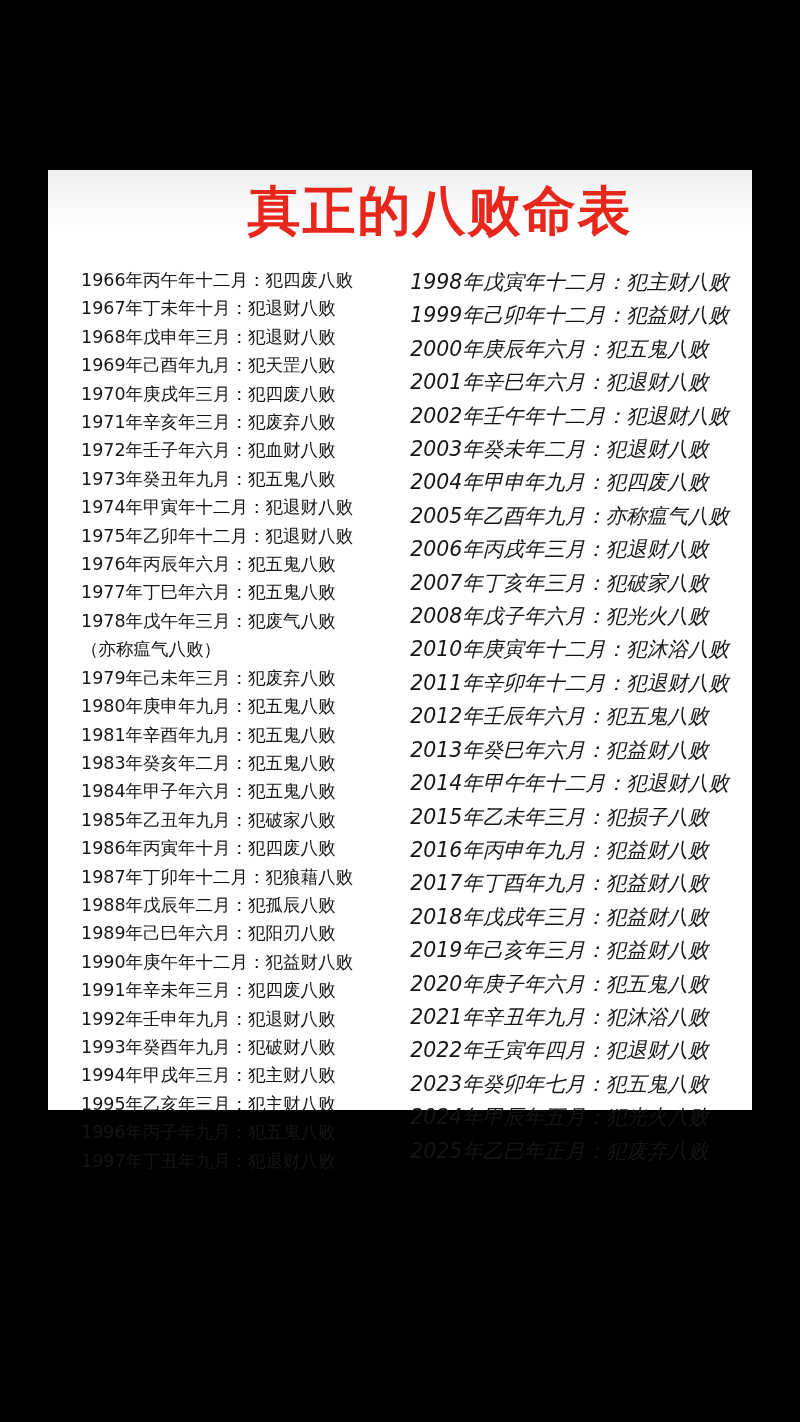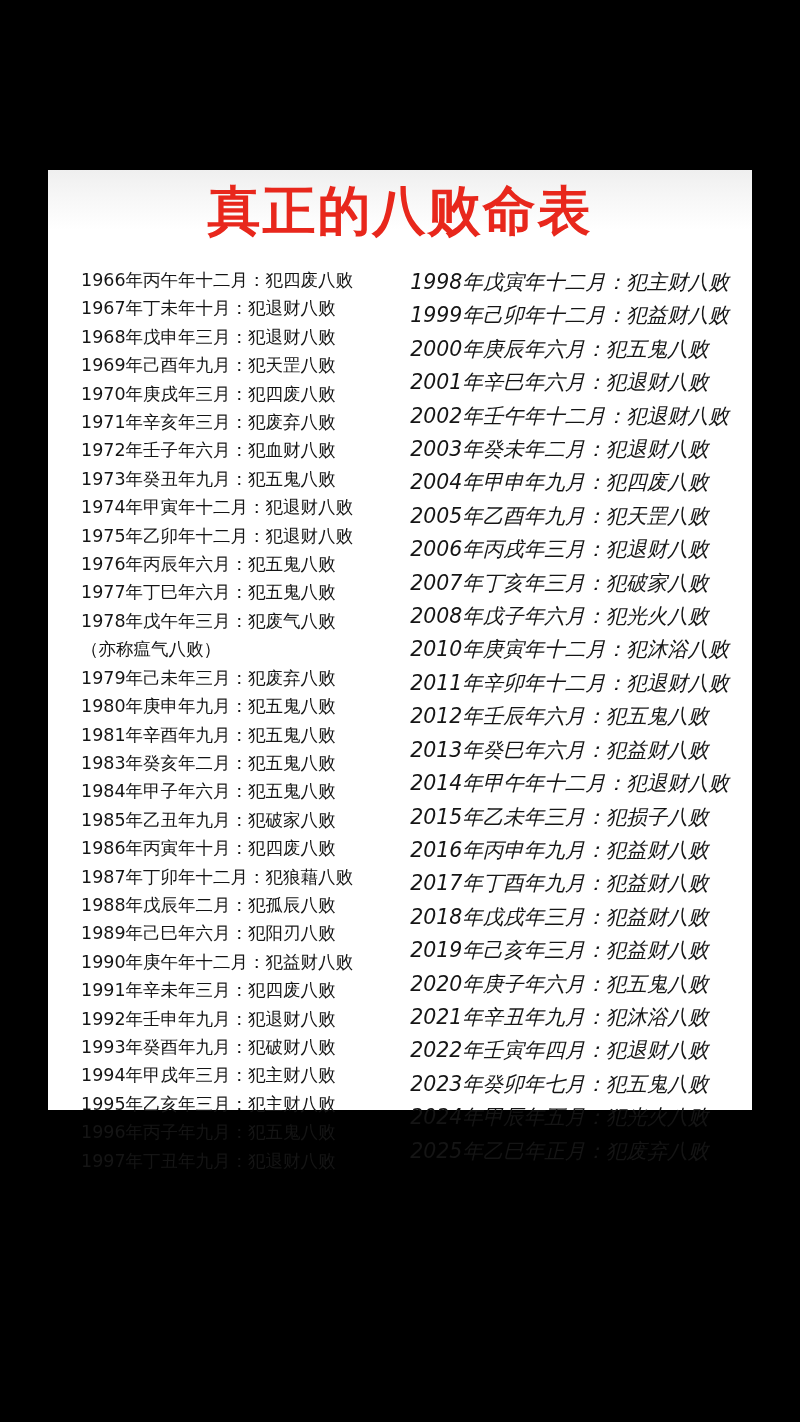--- a/index.html
+++ b/index.html
@@ -37,20 +37,21 @@
     left: 0;
     top: 10px;
     width: 704px;
     text-align: center;
     font-size: 53px;
     line-height: 62px;
     font-weight: bold;
     color: #e8271c;
     letter-spacing: 2px;
     font-family: "DejaVu Sans", "Liberation Sans", sans-serif;
+    padding-left: 40px;
   }
   .columns {
     position: absolute;
     left: 0;
     top: 96px;
     width: 688px;
     display: flex;
     flex-direction: row;
     justify-content: flex-start;
   }
@@ -121,21 +122,21 @@
           <div class="entry">1997年丁丑年九月：犯退财八败</div>
         </div>
       <div class="col col-right">
           <div class="entry">1998年戊寅年十二月：犯主财八败</div>
           <div class="entry">1999年己卯年十二月：犯益财八败</div>
           <div class="entry">2000年庚辰年六月：犯五鬼八败</div>
           <div class="entry">2001年辛巳年六月：犯退财八败</div>
           <div class="entry">2002年壬午年十二月：犯退财八败</div>
           <div class="entry">2003年癸未年二月：犯退财八败</div>
           <div class="entry">2004年甲申年九月：犯四废八败</div>
-          <div class="entry">2005年乙酉年九月：犯天罡八败</div>
+          <div class="entry">2005年乙酉年九月：亦称瘟气八败</div>
           <div class="entry">2006年丙戌年三月：犯退财八败</div>
           <div class="entry">2007年丁亥年三月：犯破家八败</div>
           <div class="entry">2008年戊子年六月：犯光火八败</div>
           <div class="entry">2010年庚寅年十二月：犯沐浴八败</div>
           <div class="entry">2011年辛卯年十二月：犯退财八败</div>
           <div class="entry">2012年壬辰年六月：犯五鬼八败</div>
           <div class="entry">2013年癸巳年六月：犯益财八败</div>
           <div class="entry">2014年甲午年十二月：犯退财八败</div>
           <div class="entry">2015年乙未年三月：犯损子八败</div>
           <div class="entry">2016年丙申年九月：犯益财八败</div>

